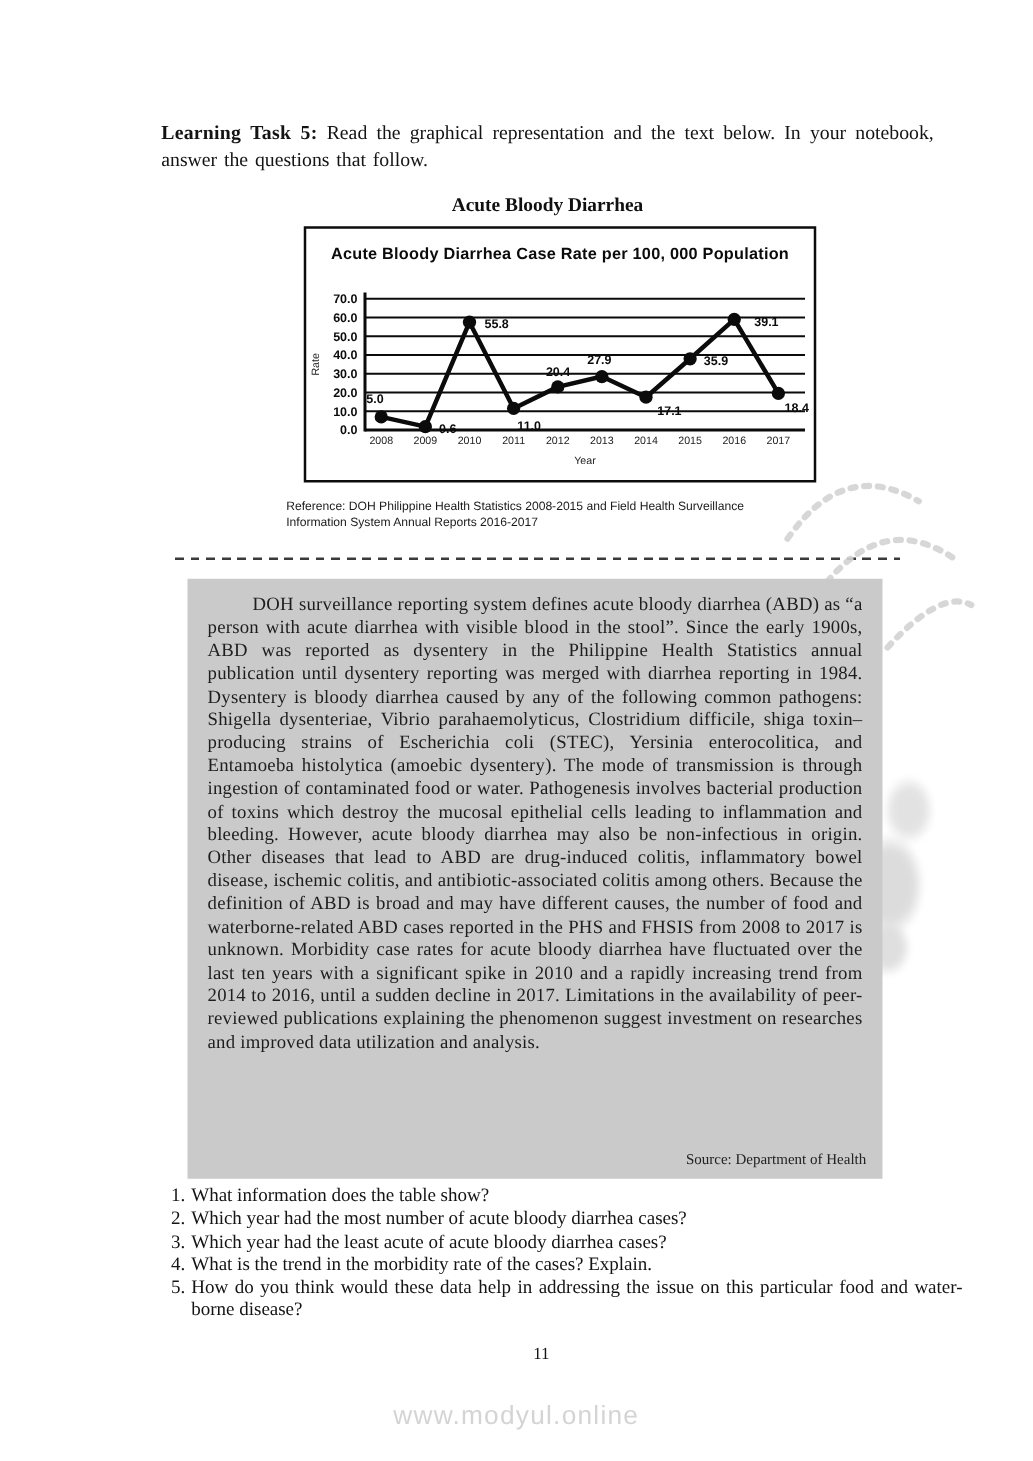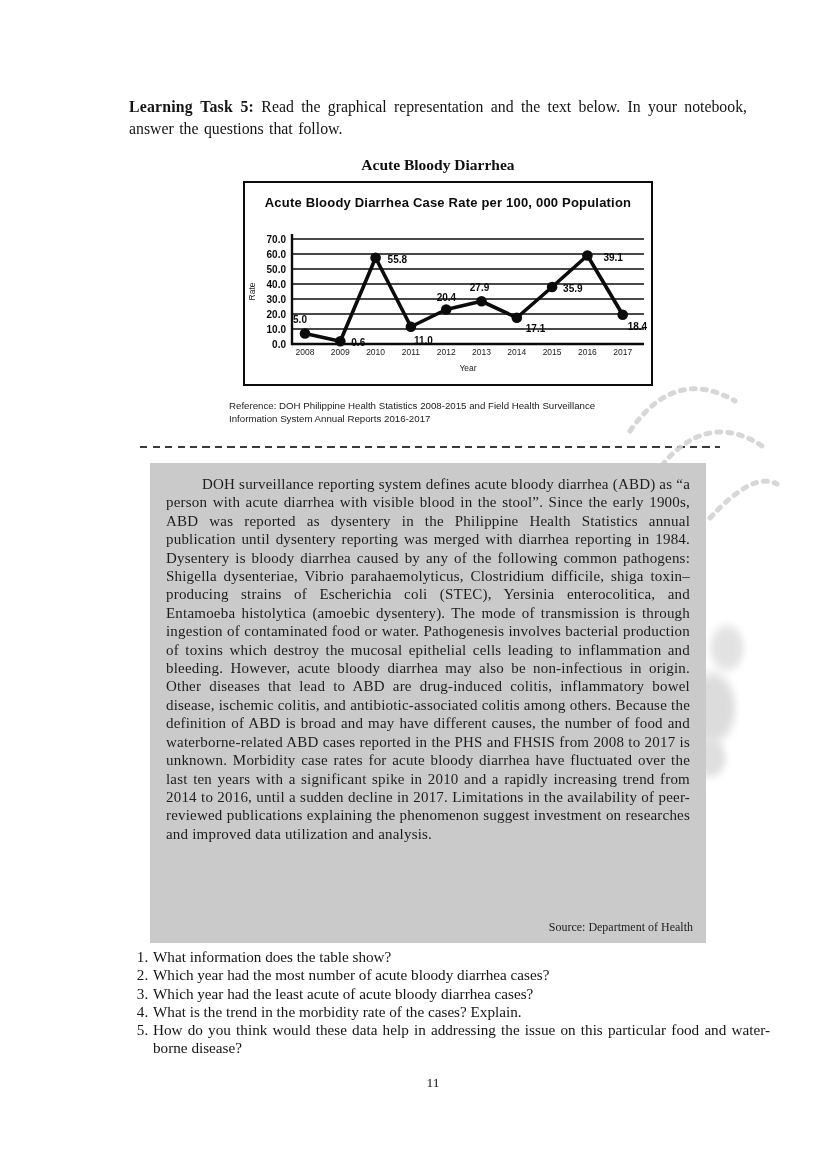--- a/index.html
+++ b/index.html
@@ -142,14 +142,15 @@
   <ol class="questions">
     <li>What information does the table show?</li>
     <li>Which year had the most number of acute bloody diarrhea cases?</li>
     <li>Which year had the least  acute of acute bloody diarrhea cases?</li>
     <li>What is the trend in the morbidity rate of the cases? Explain.</li>
     <li>How do you think would these data help in addressing the issue on this particular food and water-borne disease?</li>
   </ol>
 
   <span class="page-num">11</span>
 
+  <div class="watermark">www.modyul.online</div>
 
 </div>
 
 </body></html>

